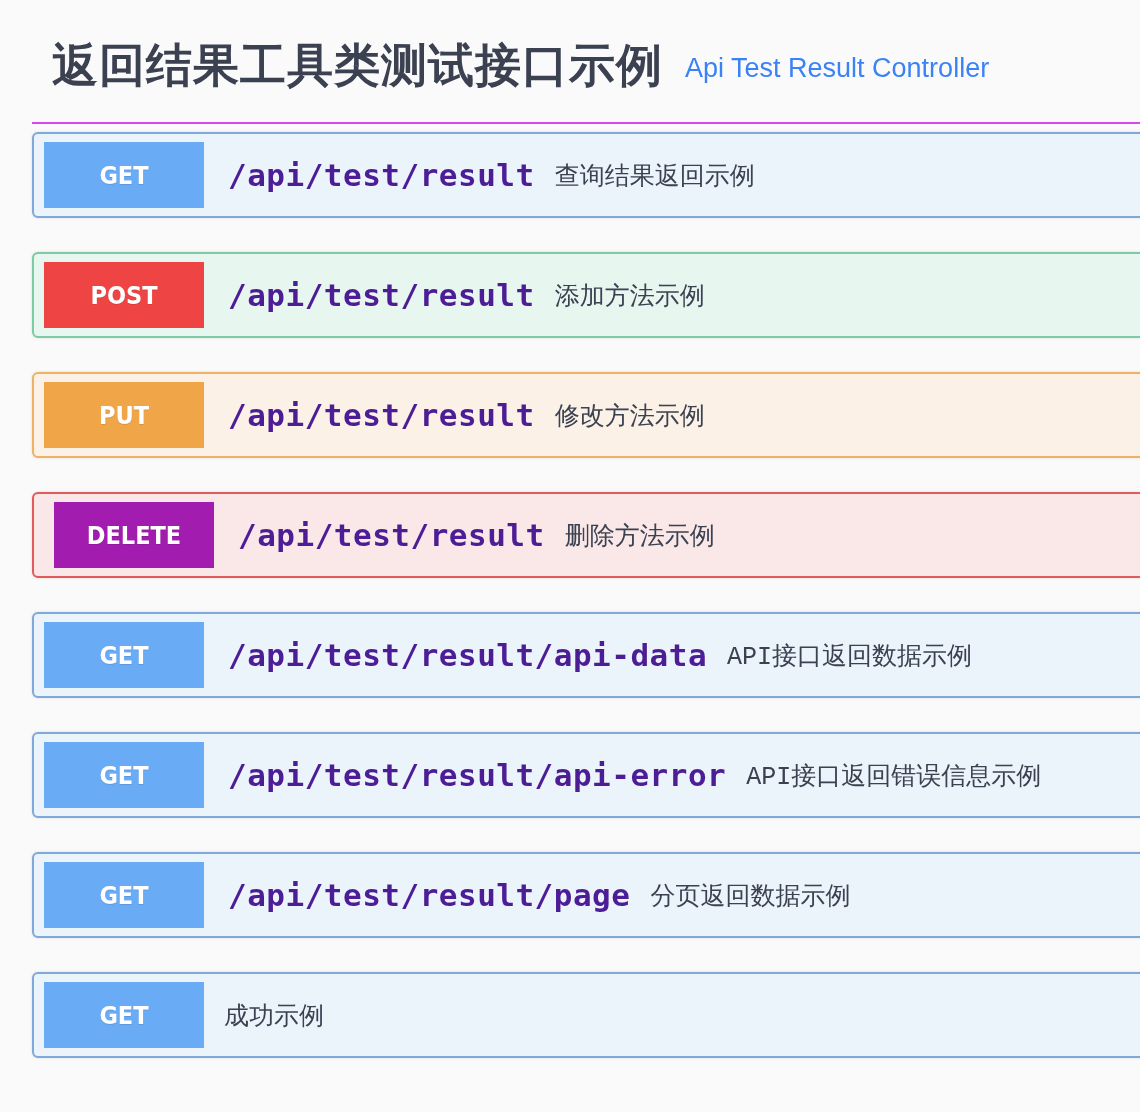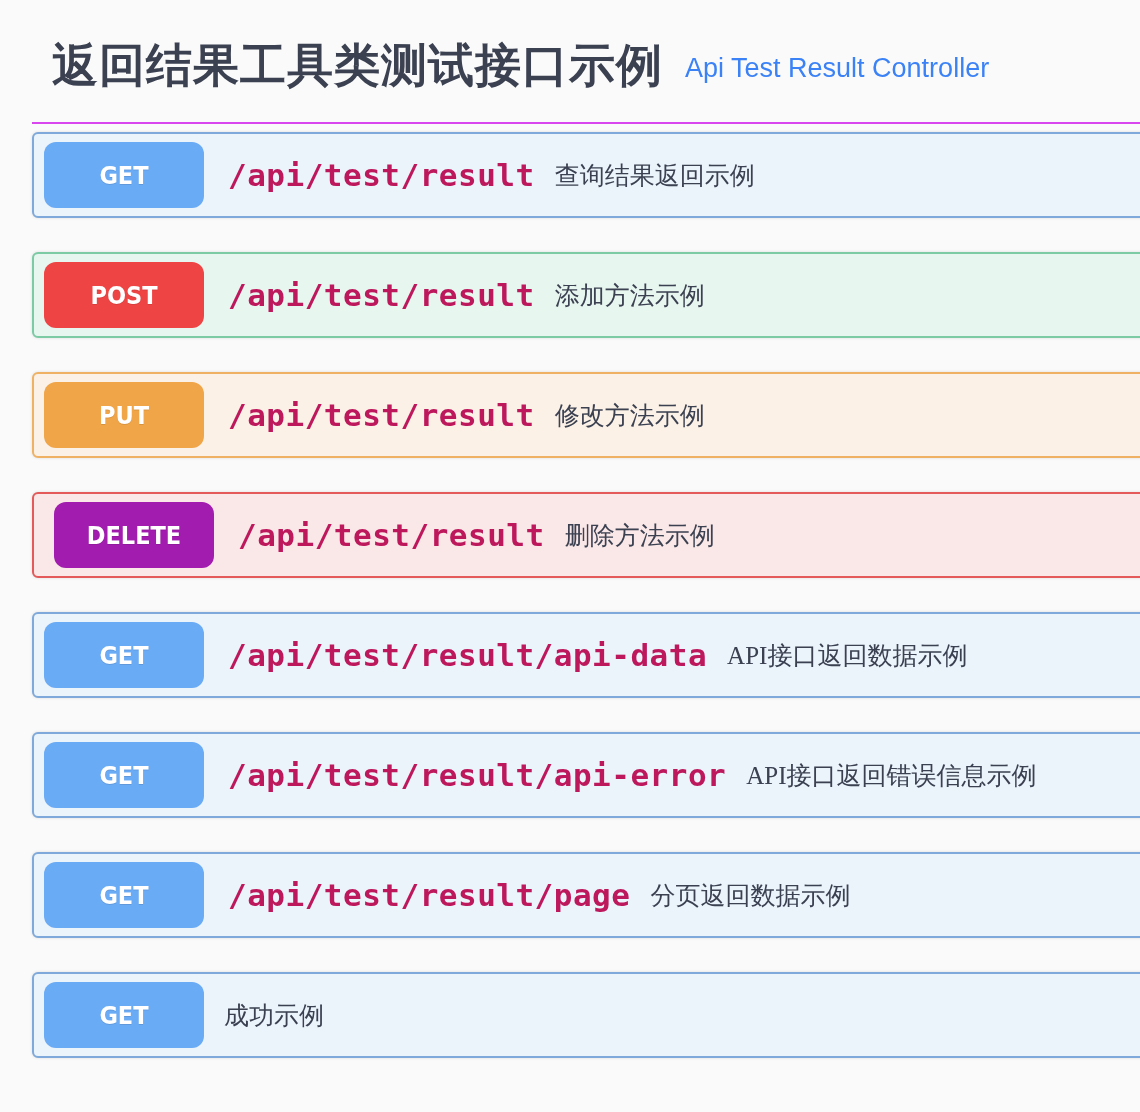--- a/index.html
+++ b/index.html
@@ -33,41 +33,41 @@
       box-sizing: border-box;
       box-shadow: 0 0 3px rgba(0,0,0,0.12);
       cursor: pointer;
     }
     .op.get    { background: #ebf3fb; border-color: #61affe; border-color: #7fa9db; }
     .op.post   { background: #e8f6f0; border-color: #7ccba4; }
     .op.put    { background: #fbf1e6; border-color: #efb163; }
     .op.delete { background: #fae7e7; border-color: #e45a5a; }
     .badge {
       margin-left: 10px;
-      width: 160px; height: 66px; border-radius: 12px;
+      width: 160px; height: 66px; border-radius: 0;
       display: flex; align-items: center; justify-content: center;
       color: #fff; font-weight: bold; font-size: 25px;
       font-family: "DejaVu Sans Condensed", "DejaVu Sans", sans-serif;
       text-shadow: 0 1px 0 rgba(0,0,0,0.1);
       box-sizing: border-box;
     }
     .get .badge    { background: #6aabf5; }
     .post .badge   { background: #ef4444; }
     .put .badge    { background: #f0a548; }
     .delete .badge { background: #a21caf; margin-left: 20px; }
     .path {
       margin-left: 24px;
       font-family: "DejaVu Sans Mono", monospace;
-      font-weight: bold; font-size: 31px; color: #be185d;
+      font-weight: bold; font-size: 31px; color: #4c1d95;
       letter-spacing: 0.5px;
     }
     .summary {
       margin-left: 20px;
       font-size: 25px; color: #3b4151;
-      font-family: Liberation Serif, serif;
+      font-family: Liberation Mono, monospace;
     }
   </style>
 </head>
 <body>
 
 <div class="header">
   <span class="title">返回结果工具类测试接口示例</span>
   <span class="subtitle">Api Test Result Controller</span>
 </div>
 

